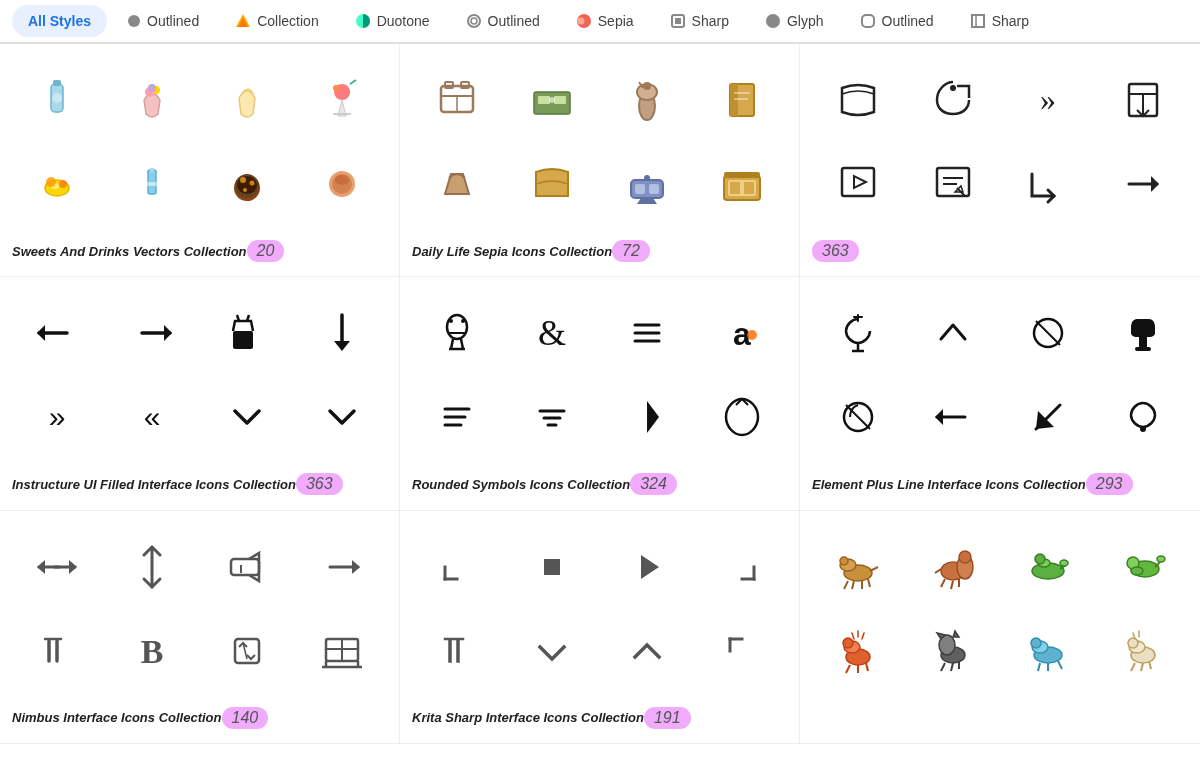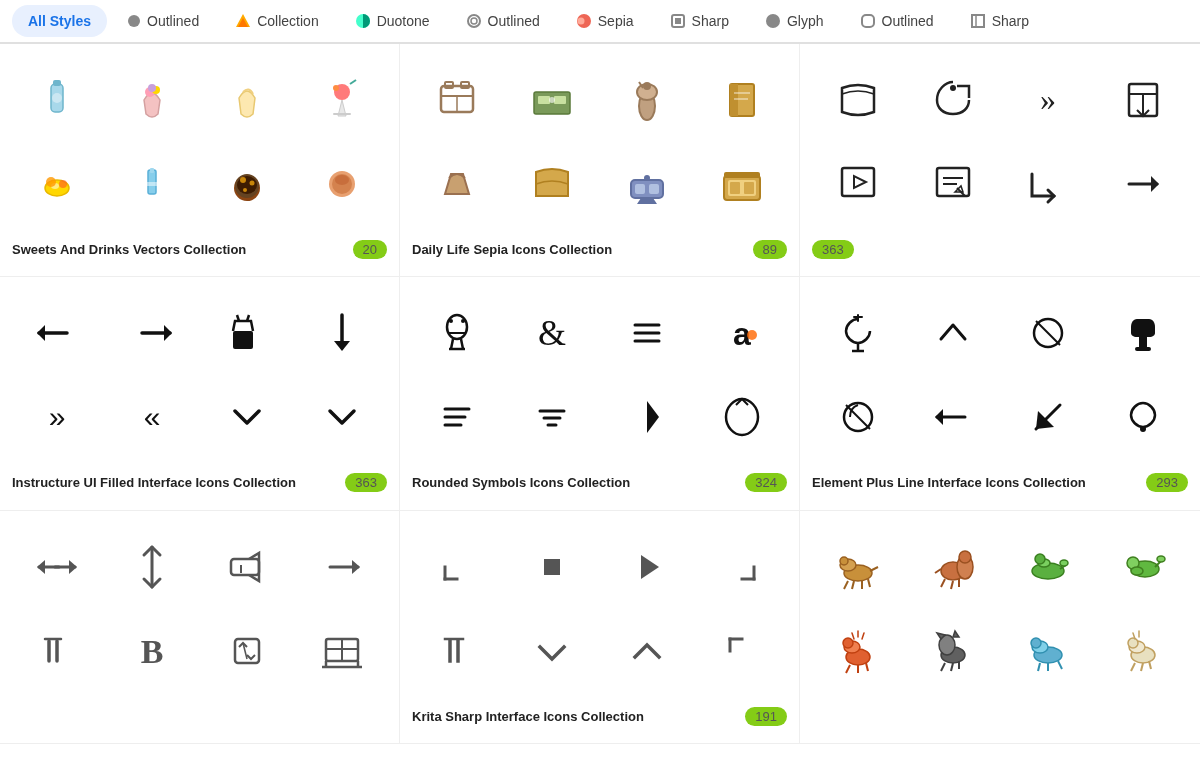--- a/index.html
+++ b/index.html
@@ -62,33 +62,33 @@
       align-items: center;
       justify-content: center;
       height: 80px;
       font-size: 42px;
       cursor: pointer;
     }
 
     .collection-footer {
       display: flex;
       align-items: center;
-      justify-content: space-between;
       padding-top: 4px;
+      font-style: italic;
     }
     .collection-name {
       font-size: 13px;
       font-weight: 600;
       color: #222;
     }
     .collection-count {
-      background: #84cc16;
+      background: #f0abfc;
       border-radius: 12px;
       padding: 2px 10px;
-      font-size: 13px;
+      font-size: 16px;
       color: #555;
       font-weight: 500;
     }
   </style>
 </head>
 <body>
 
 <nav class="navbar">
 
   <div class="nav-item active">
@@ -299,21 +299,21 @@
           <rect x="8" y="18" width="36" height="24" rx="3" fill="#d4a84b" stroke="#b08020" stroke-width="2"></rect>
           <rect x="12" y="22" width="28" height="16" rx="2" fill="#f0d080"></rect>
           <rect x="14" y="24" width="10" height="12" rx="1" fill="#d4a84b"></rect>
           <rect x="28" y="24" width="10" height="12" rx="1" fill="#d4a84b"></rect>
           <rect x="8" y="14" width="36" height="6" rx="2" fill="#b08020"></rect>
         </svg>
       </div>
     </div>
     <div class="collection-footer">
       <span class="collection-name">Daily Life Sepia Icons Collection</span>
-      <span class="collection-count">89</span>
+      <span class="collection-count">72</span>
     </div>
   </div>
 
   <div class="collection">
     <div class="icon-grid">
       <div class="icon-cell">
         <svg width="52" height="52" viewBox="0 0 52 52">
           <path d="M10 38 L10 14 Q26 8 42 14 L42 38 Q26 44 10 38 Z" fill="none" stroke="#222" stroke-width="2.5"></path>
           <path d="M10 20 Q26 14 42 20" stroke="#222" stroke-width="1.5" fill="none"></path>
         </svg>
@@ -605,20 +605,24 @@
       <div class="icon-cell">
         <svg width="52" height="52" viewBox="0 0 52 52">
           <rect x="10" y="14" width="32" height="22" rx="2" fill="none" stroke="#555" stroke-width="2.5"></rect>
           <line x1="10" y1="24" x2="42" y2="24" stroke="#555" stroke-width="2"></line>
           <line x1="26" y1="14" x2="26" y2="36" stroke="#555" stroke-width="2"></line>
           <line x1="10" y1="36" x2="10" y2="42" stroke="#555" stroke-width="2.5"></line>
           <line x1="42" y1="36" x2="42" y2="42" stroke="#555" stroke-width="2.5"></line>
           <line x1="6" y1="42" x2="46" y2="42" stroke="#555" stroke-width="2.5"></line>
         </svg>
       </div>
+    </div>
+    <div class="collection-footer">
+      <span class="collection-name">Nimbus Interface Icons Collection</span>
+      <span class="collection-count">140</span>
     </div>
   </div>
 
   <div class="collection">
     <div class="icon-grid">
       <div class="icon-cell">
         <svg width="52" height="52" viewBox="0 0 52 52">
           <line x1="14" y1="38" x2="14" y2="26" stroke="#555" stroke-width="3" stroke-linecap="square"></line>
           <line x1="14" y1="38" x2="26" y2="38" stroke="#555" stroke-width="3" stroke-linecap="square"></line>
         </svg>

